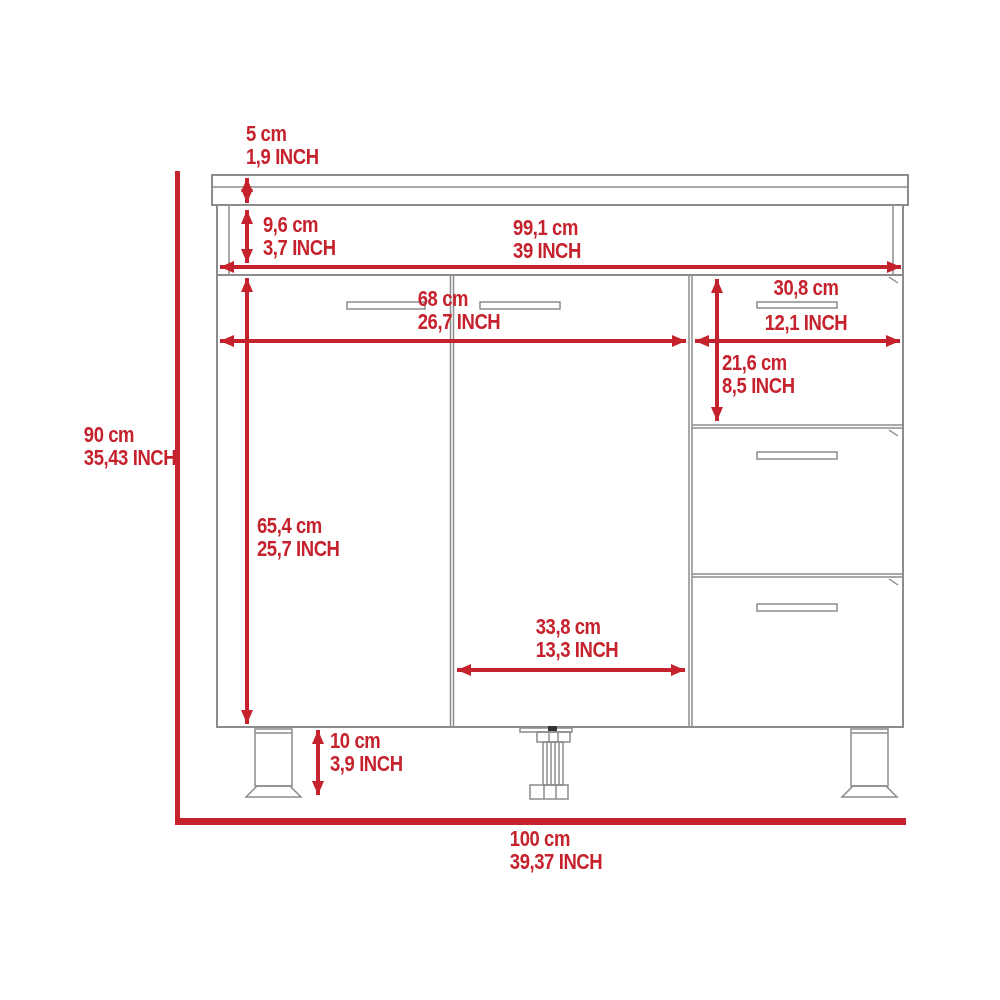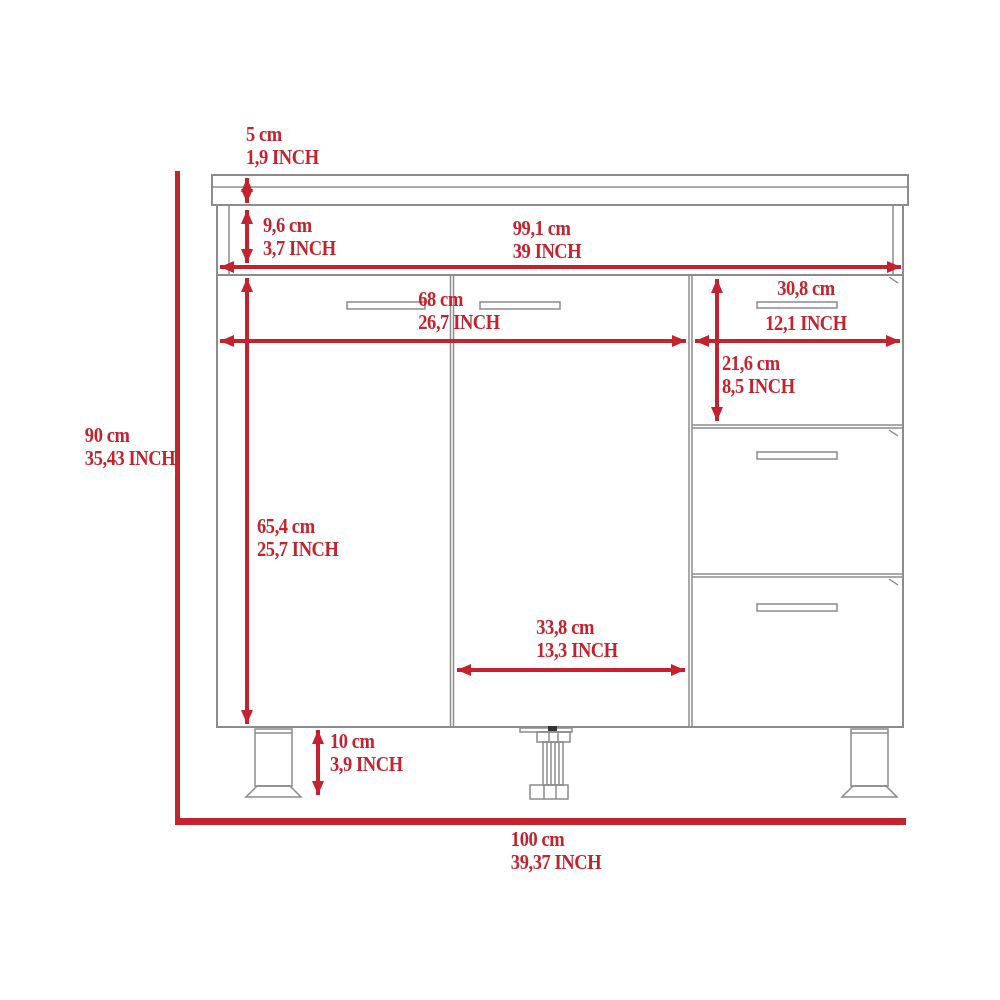--- a/index.html
+++ b/index.html
@@ -2,21 +2,21 @@
 <html><head>
 <meta charset="utf-8">
 <style>
   html, body { margin: 0; padding: 0; background: #ffffff; }
   .canvas {
     position: relative;
     width: 1000px;
     height: 1000px;
     background: #ffffff;
     overflow: hidden;
-    font-family: Liberation Serif, serif;
+    font-family: Liberation Sans, sans-serif;
   }
   .drawing-svg {
     position: absolute;
     left: 0; top: 0;
     width: 1000px; height: 1000px;
   }
   .dim-label {
     position: absolute;
     color: #C5222D;
     font-weight: bold;

